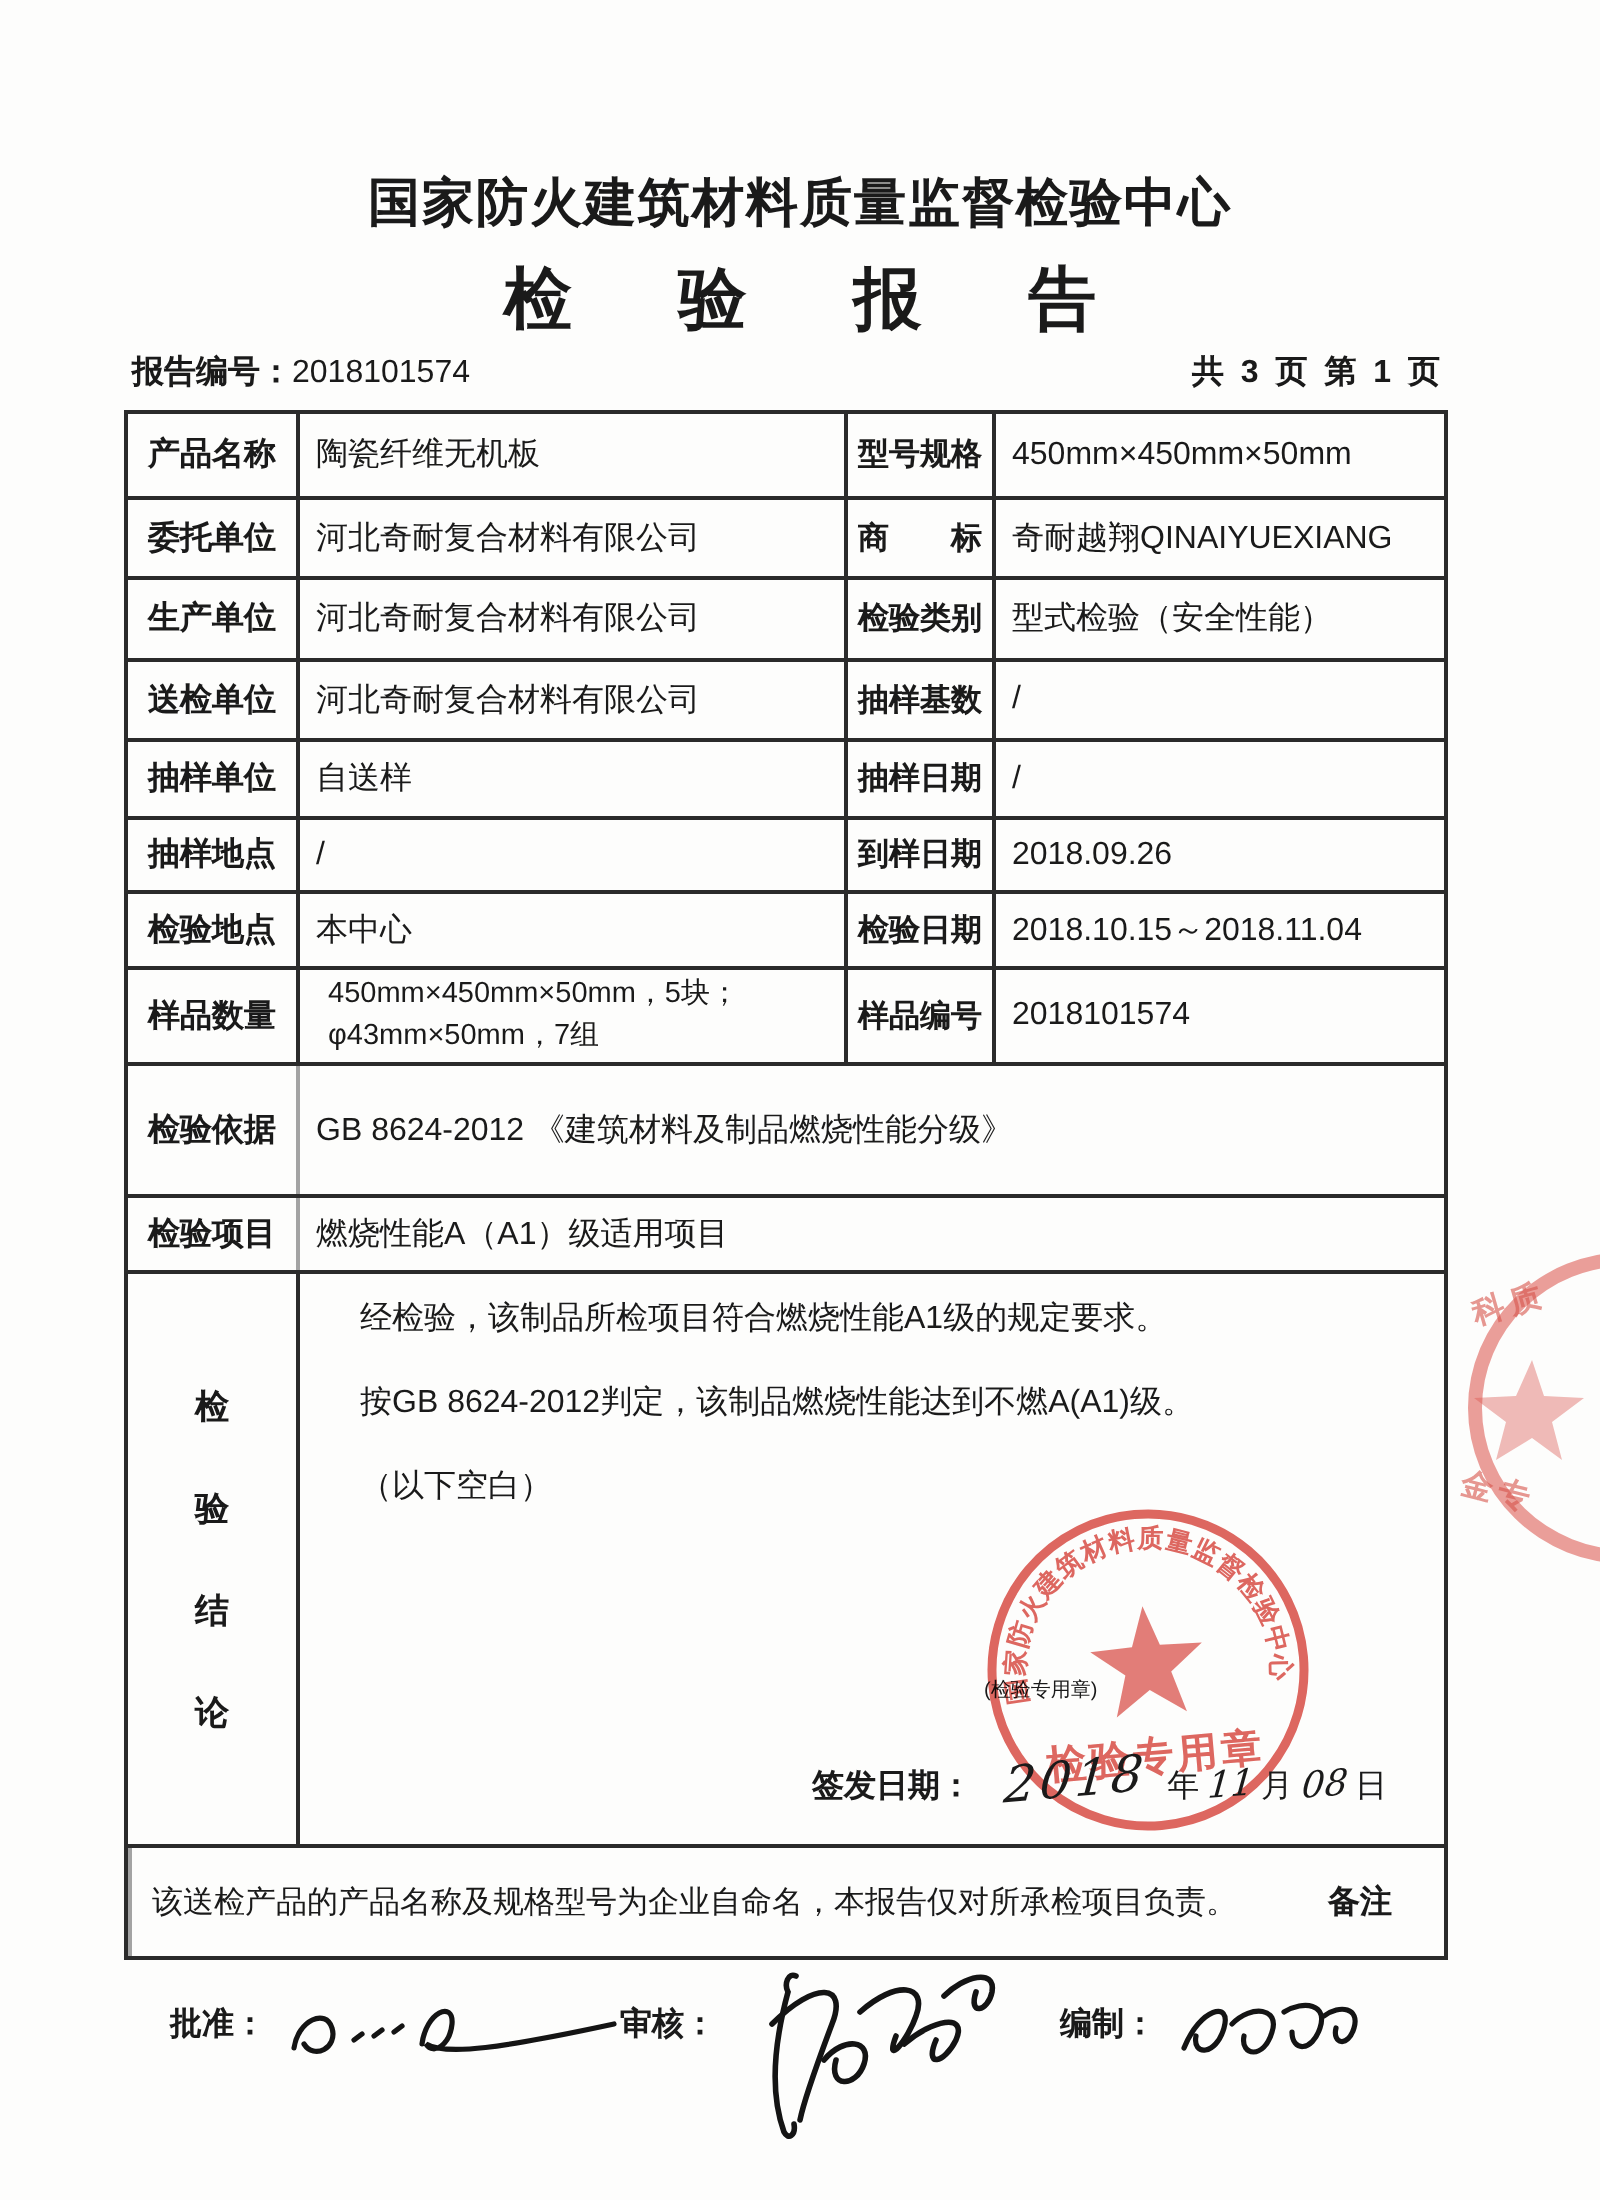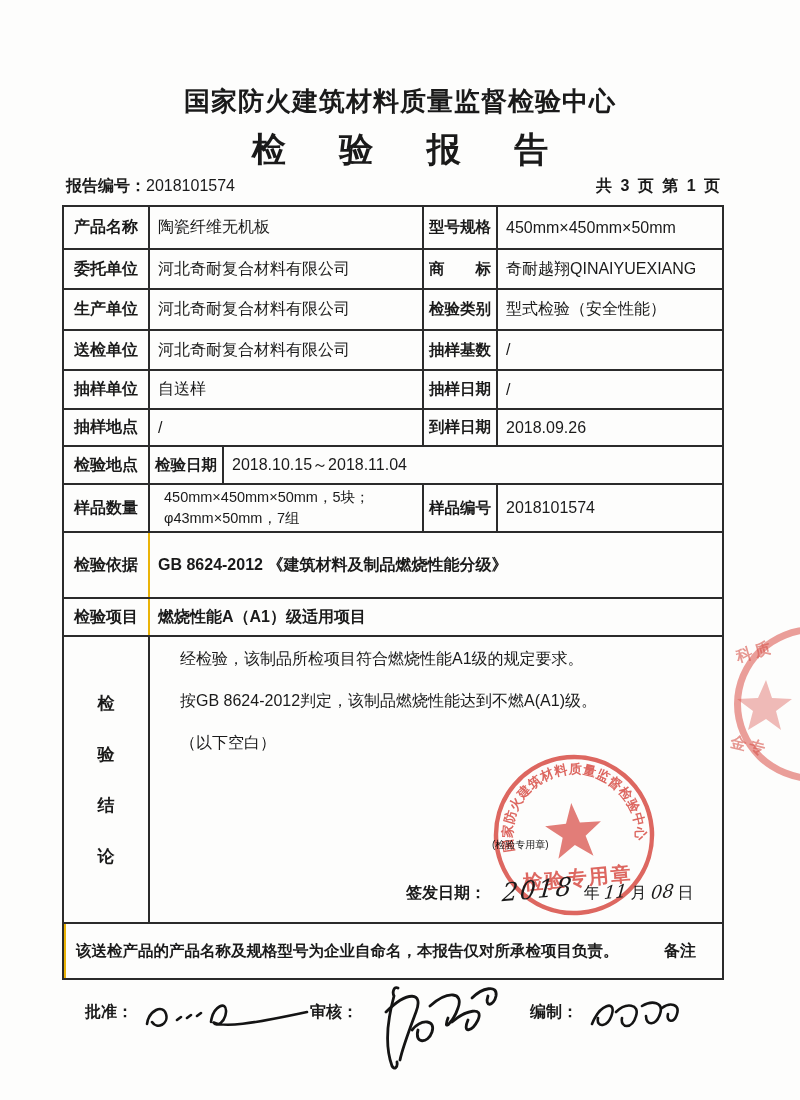--- a/index.html
+++ b/index.html
@@ -27,21 +27,21 @@
   }
   .trow { display:flex; width:100%; }
   .trow + .trow { border-top:2px solid #2b2b2b; }
   .cell { font-size:16px; overflow:hidden; }
   .lblc { display:flex; align-items:center; justify-content:center; font-weight:bold; text-align:center; }
   .valc { display:flex; align-items:center; padding-left:8px; }
   .c1 { width:84px; }
   .c2 { width:274px; border-left:2px solid #2b2b2b; }
   .c3 { width:74px; border-left:2px solid #2b2b2b; font-size:15.5px; }
   .c4 { flex:1; border-left:2px solid #2b2b2b; }
-  .cwide { flex:1; border-left:2px solid #eab308;font-weight:bold; }
+  .cwide { flex:1; border-left:2px solid #a3a3a3; }
   .h41{height:41px}.h40{height:40px}.h39{height:39px}.h37{height:37px}.h38{height:38px}
   .h48{height:48px}.h66{height:66px}.h287{height:287px}.h56{height:56px}
   .small { font-size:14.5px; line-height:1.45; padding:3px 6px; display:block; align-self:center; }
 
   .concl-label { width:84px; display:flex; flex-direction:column; align-items:center; justify-content:center; gap:28px; font-weight:bold; font-size:17px; }
   .concl-body { flex:1; border-left:2px solid #2b2b2b; position:relative; }
   .concl-line { position:absolute; left:30px; font-size:16px; white-space:nowrap; }
   .cl0{top:12px}.cl1{top:54px}.cl2{top:96px}
   .stamp-note { position:absolute; left:342px; top:201px; font-size:10px; }
   .issue-line { position:absolute; left:256px; top:238px; font-size:16px; white-space:nowrap; }
@@ -109,20 +109,21 @@
       <div class="cell valc c4">/</div>
     </div>
     <div class="trow h37">
       <div class="cell lblc c1">抽样地点</div>
       <div class="cell valc c2">/</div>
       <div class="cell lblc c3">到样日期</div>
       <div class="cell valc c4">2018.09.26</div>
     </div>
     <div class="trow h38">
       <div class="cell lblc c1">检验地点</div>
+      <div class="cell valc c2">本中心</div>
       <div class="cell lblc c3">检验日期</div>
       <div class="cell valc c4">2018.10.15～2018.11.04</div>
     </div>
     <div class="trow h48">
       <div class="cell lblc c1">样品数量</div>
       <div class="cell valc c2">
           <span class="small">450mm×450mm×50mm，5块；φ43mm×50mm，7组</span>
         </div>
       <div class="cell lblc c3">样品编号</div>
       <div class="cell valc c4">2018101574</div>

